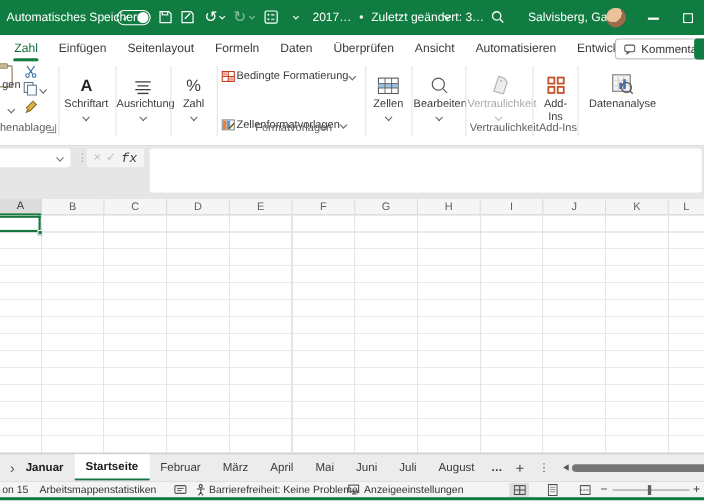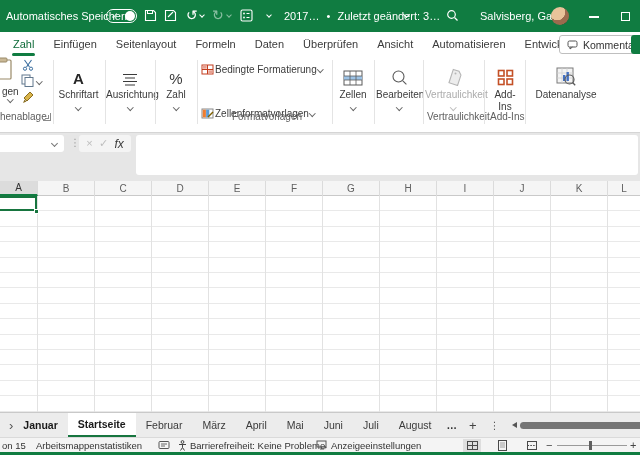--- a/index.html
+++ b/index.html
@@ -51,21 +51,21 @@
   .launcher::after{content:"";position:absolute;right:1px;bottom:1px;width:3px;height:3px;border-right:1px solid #8a8a8a;border-bottom:1px solid #8a8a8a}
 
   
   .fbar{position:absolute;top:133px;left:0;right:0;height:48px;background:#E6E6E6}
   .namebox{position:absolute;left:0;top:2px;width:64px;height:17px;background:#fff;border-radius:0 3px 3px 0}
   .namebox .nchev{position:absolute;right:7px;top:6px;width:5px;height:5px;border-right:1px solid #777;border-bottom:1px solid #777;transform:rotate(45deg)}
   .fdots{position:absolute;left:70px;top:4px;color:#9a9a9a;font-size:10px}
   .fbtns{position:absolute;left:79px;top:2px;width:52px;height:17px;background:#F4F4F4;border-radius:3px;
     display:flex;align-items:center;justify-content:space-around;padding:0 4px}
   .fx-cancel,.fx-enter{color:#BDBDBD;font-size:11px;line-height:1}
-  .fx-label{font-family:Liberation Sans, sans-serif;font-style:italic;font-size:12px;color:#3b3b3b;line-height:1}
+  .fx-label{font-family:Liberation Mono, monospace;font-style:italic;font-size:12px;color:#3b3b3b;line-height:1}
   .finput{position:absolute;left:136px;top:2px;right:2px;height:40px;background:#fff;border-radius:3px}
 
   
   .cheaders{position:absolute;top:181px;left:0;right:0;height:15px;display:flex;background:#F5F5F5;
     border-bottom:1px solid #C9C9C9;font-size:10px;color:#5f5f5f}
   .ch{display:flex;align-items:center;justify-content:center;border-right:1px solid #DBDBDB;height:15px}
   .ch.sel{background:#DCDCDC;border-bottom:2px solid #107C41;color:#333}
 
   
   .grid{position:absolute;top:196px;left:0;right:0;height:216px;background-color:#fff;
@@ -180,21 +180,21 @@
   </div>
 
   <div class="ribbon">
 
     <span style="position:absolute;left:-7px;top:1px">
       <svg width="20" height="24" viewBox="0 0 20 24">
           <rect x="2" y="3" width="16" height="19" rx="1" fill="#fff" stroke="#9a8a68" stroke-width="1.2"></rect>
           <rect x="6" y="1" width="8" height="4" rx="1" fill="#C9B896" stroke="#9a8a68" stroke-width="1"></rect>
         </svg>
     </span>
-    <span style="position:absolute;left:2px;top:30px">gen</span>
+    <span style="position:absolute;left:2px;top:16px">gen</span>
     <span class="chev" style="position:absolute;left:8px;top:41px"></span>
     <span style="position:absolute;left:22px;top:3px">
       <svg width="12" height="12" viewBox="0 0 12 12">
           <path d="M2.5 1l5 7M9.5 1l-5 7" stroke="#3B6E9F" stroke-width="1.1" fill="none"></path>
           <circle cx="3" cy="9.7" r="1.6" fill="none" stroke="#3B6E9F" stroke-width="1"></circle>
           <circle cx="9" cy="9.7" r="1.6" fill="none" stroke="#3B6E9F" stroke-width="1"></circle>
         </svg>
     </span>
     <span style="position:absolute;left:21px;top:18px">
       <svg width="13" height="13" viewBox="0 0 13 13">

